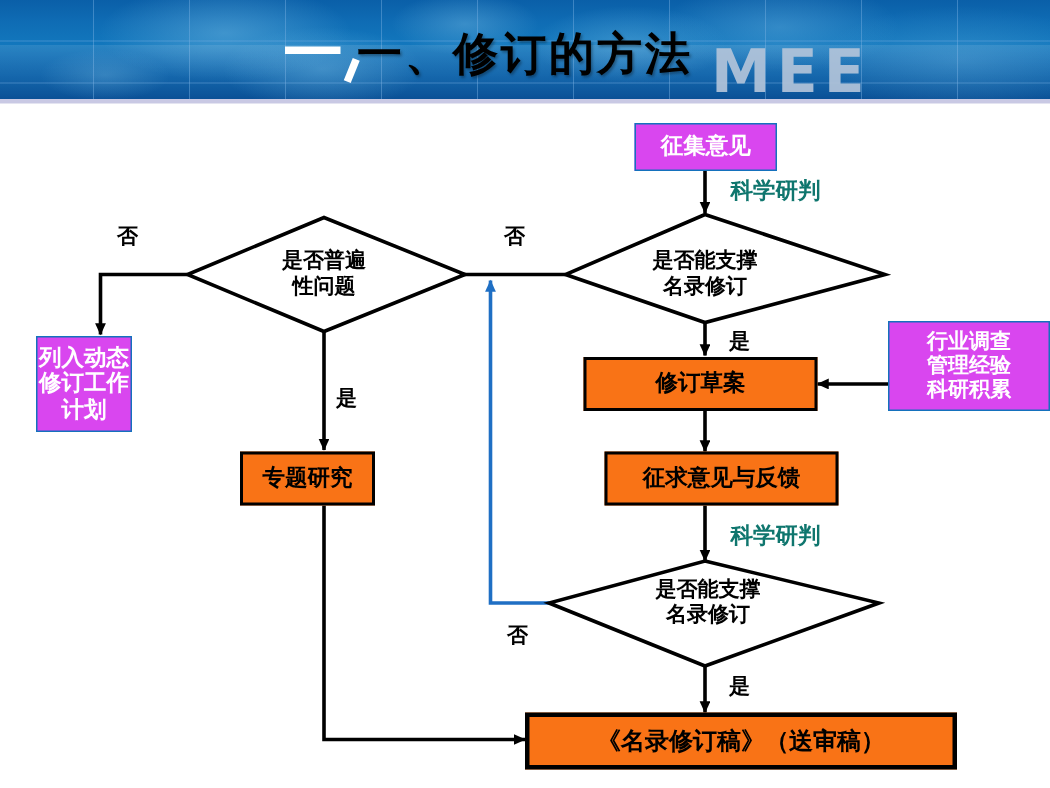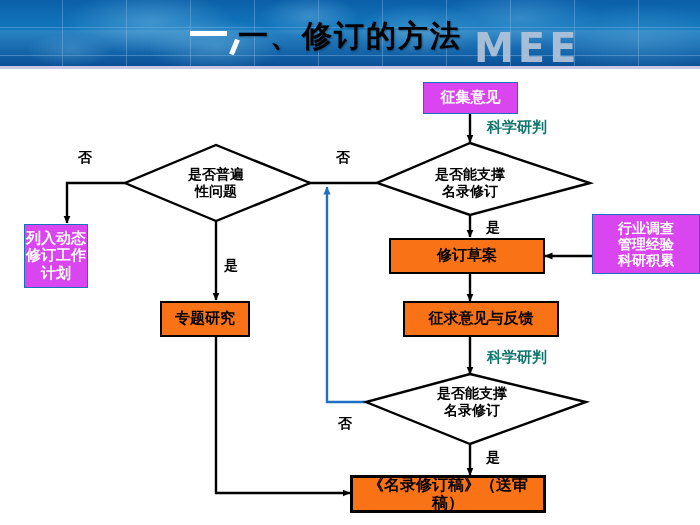--- a/index.html
+++ b/index.html
@@ -240,21 +240,21 @@
 
   <div class="node box-blue" style="left:592px; top:145px; width:108px; height:60px; font-size:14px;">行业调查
 管理经验
 科研积累</div>
 
   <div class="node box-white" style="left:389px; top:232px; width:156px; height:36px;margin-left:14px;">征求意见与反馈</div>
 
   <div class="diamond-label" style="left:398px; top:307px; width:148px; height:52px;">是否能支撑
 名录修订</div>
 
-  <div class="node box-white thick" style="left:350px; top:406px; width:196px; height:38px; font-size:16px;">《名录修订稿》（送审稿）</div>
+  <div class="node box-white thick" style="left:350px; top:406px; width:288px; height:38px; font-size:16px;">《名录修订稿》（送审稿）</div>
 
   <div class="red-label" style="left:487px; top:49px;">科学研判</div>
 
   <div class="red-label" style="left:487px; top:279px;">科学研判</div>
 
   <div class="edge-label" style="left:336px; top:80px;">否</div>
 
   <div class="edge-label" style="left:78px; top:80px;">否</div>
 
   <div class="edge-label" style="left:338px; top:346px;">否</div>

